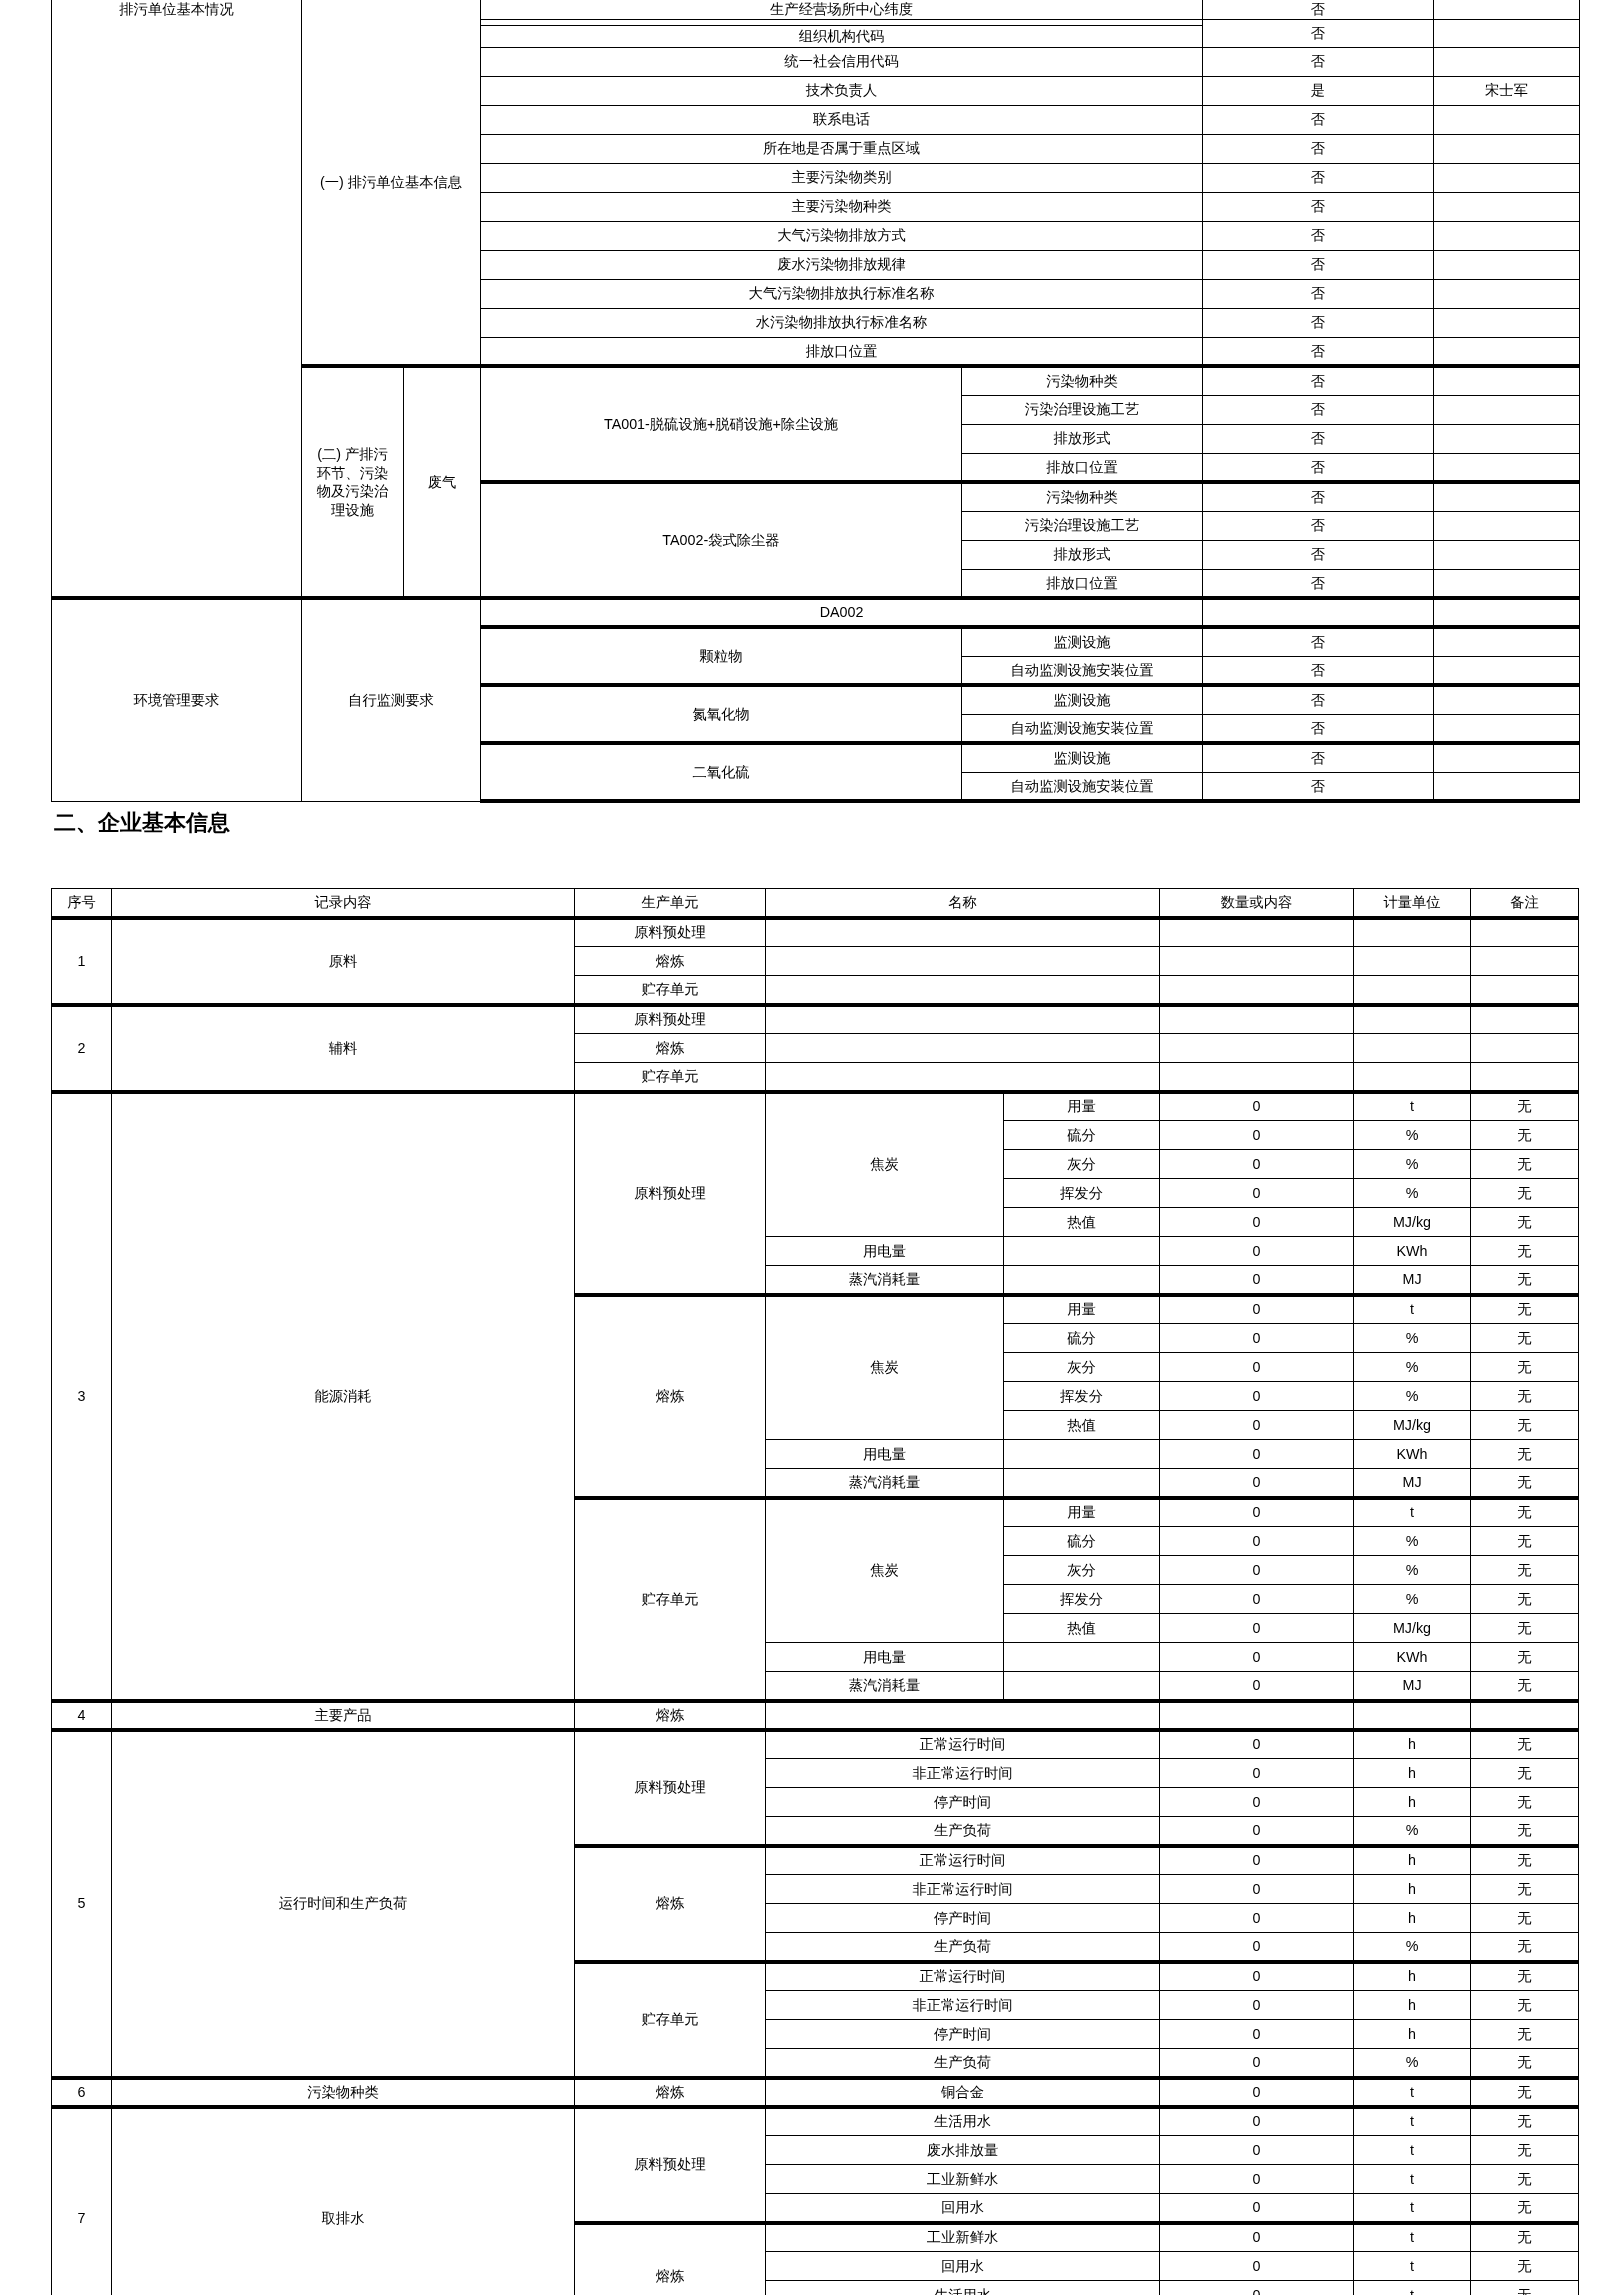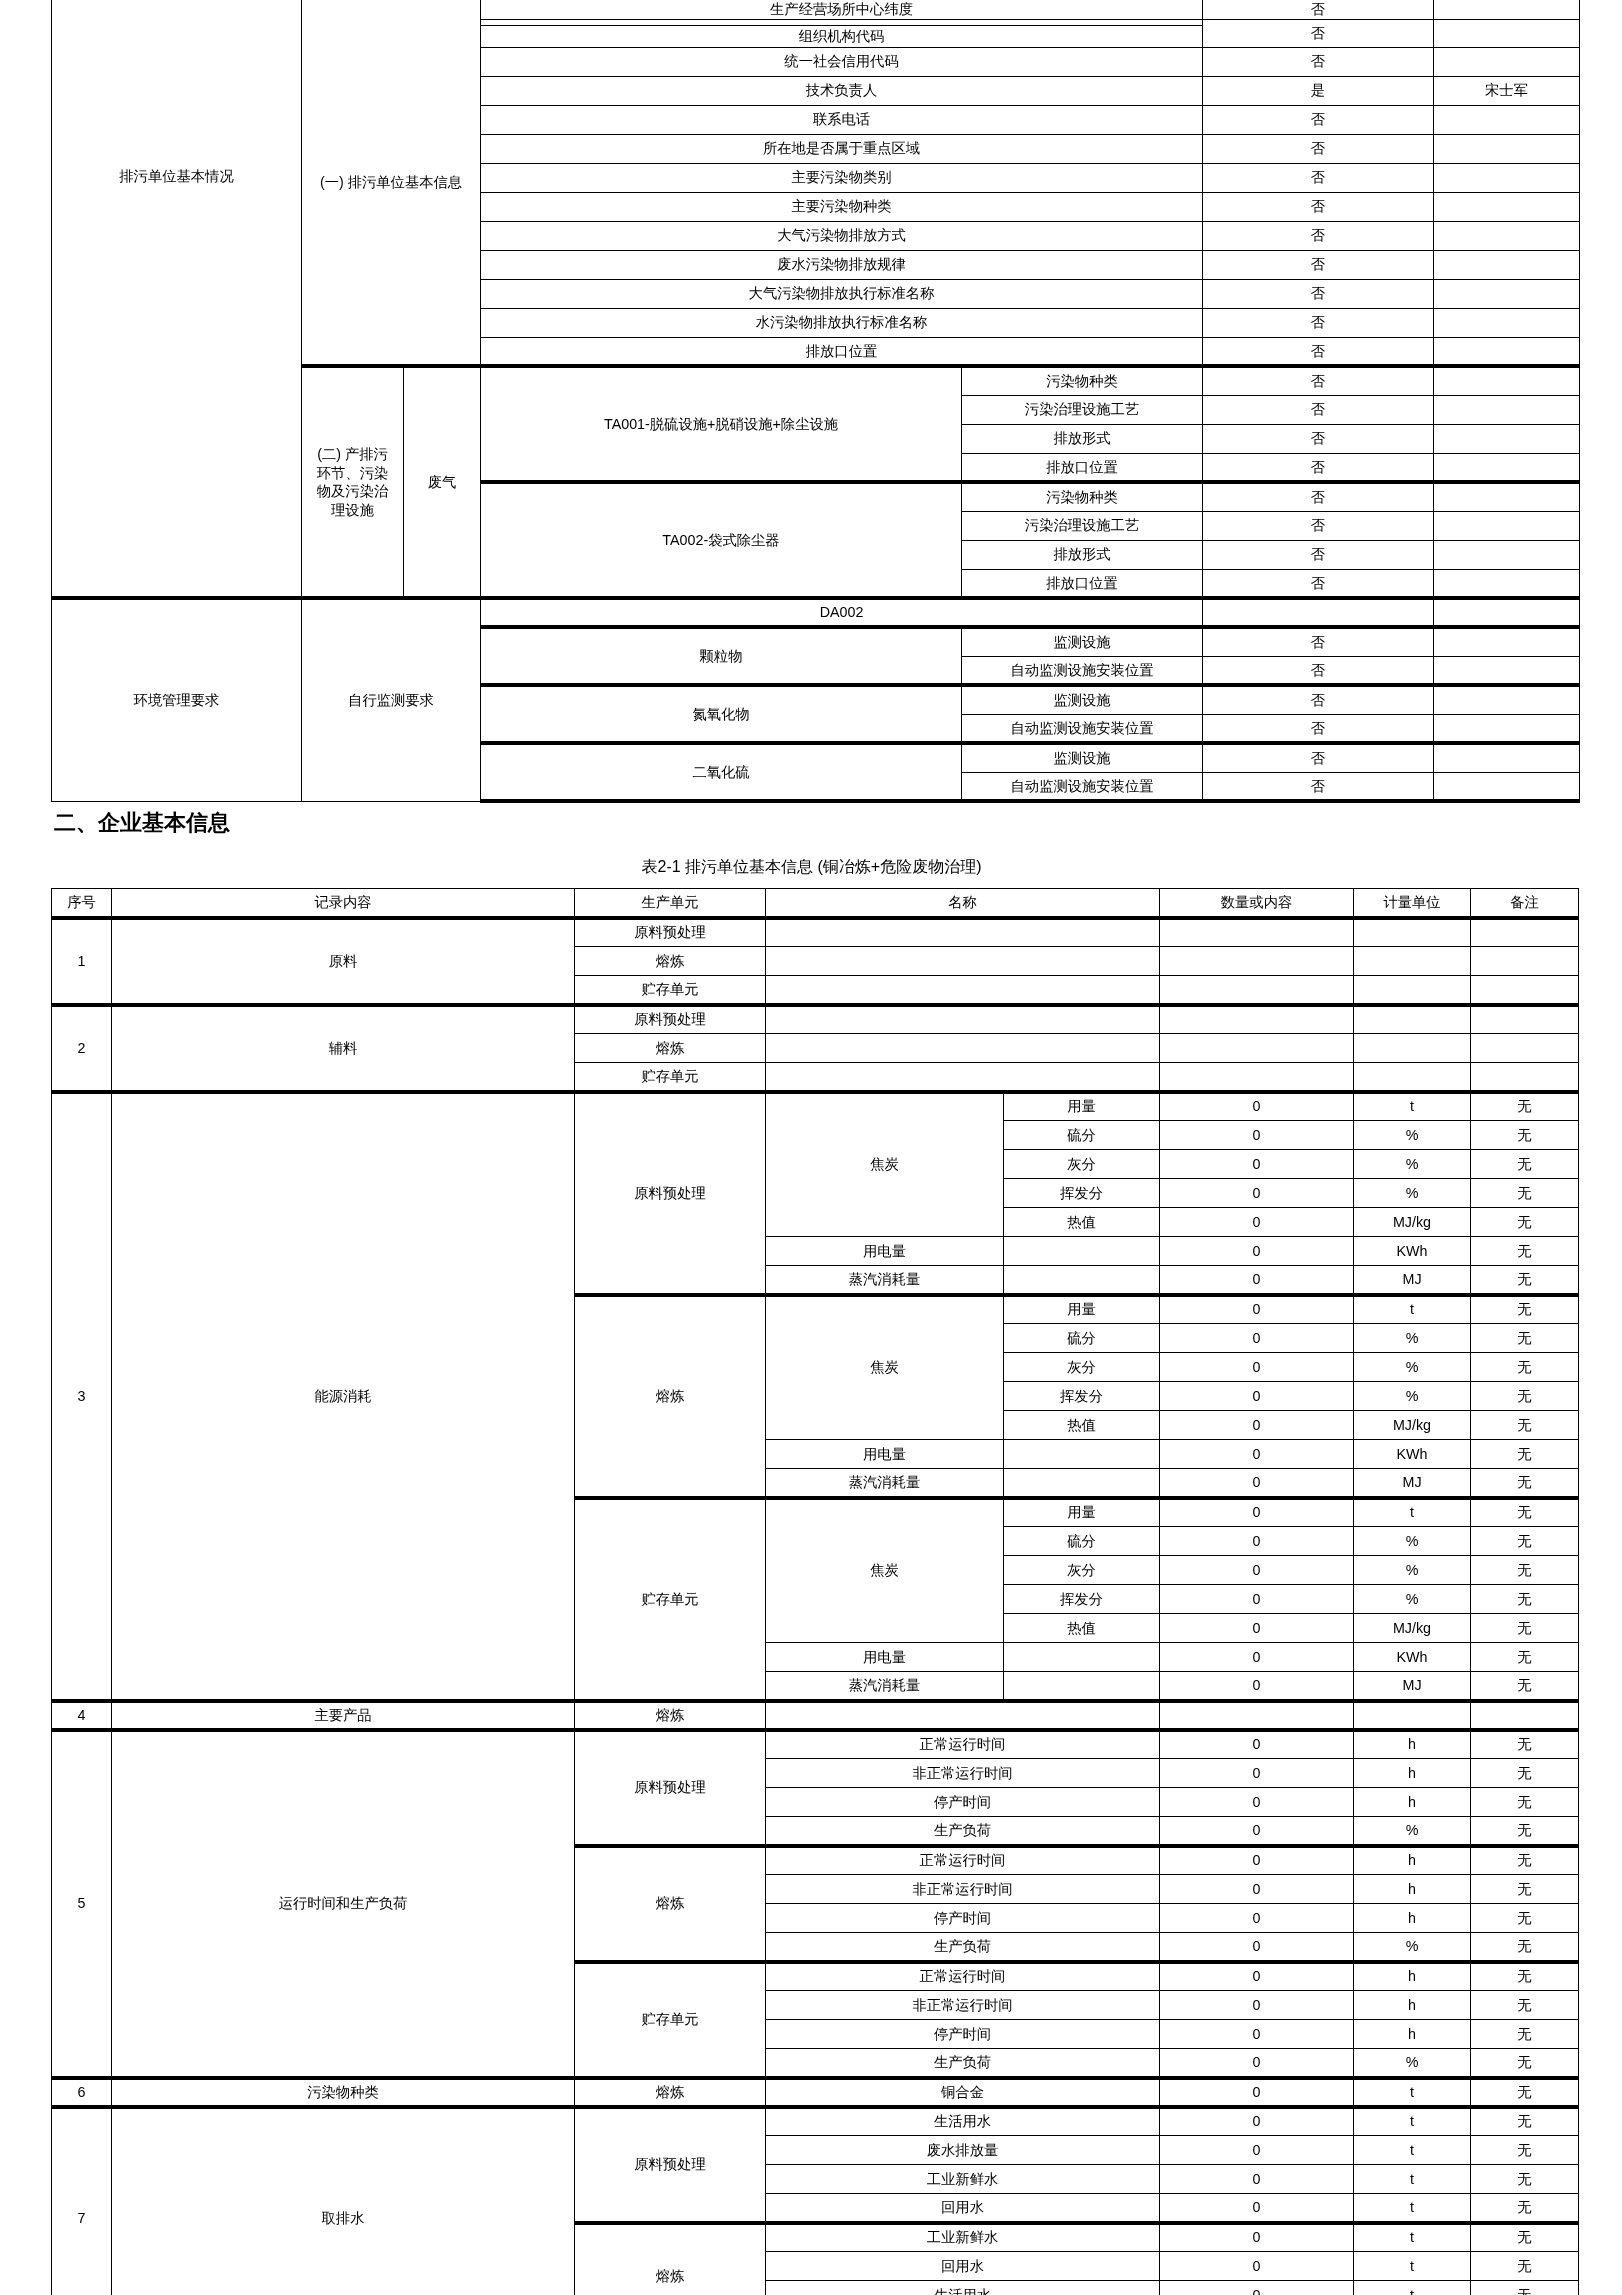--- a/index.html
+++ b/index.html
@@ -10,21 +10,21 @@
   td { border:1.9px solid #000; text-align:center; vertical-align:middle;
        font-size:14.3px; line-height:1.3; padding:0 2.8px; overflow:hidden;
        word-break:break-all; }
   tr { height:29px; }
   tr.bt > td { border-top-width:4.6px; }
   td.bb { border-bottom-width:4.6px; }
   tr.h40 { height:18.5px; } tr.h13 { height:6px; } tr.h47 { height:22px; }
   tr.h40s { height:18.5px; }
   td.nt { border-top:none; }
   td.cellA { vertical-align:top; }
-  td.cellA .push { padding-top:167px; }
+  td.cellA .push { }
   td.pad { padding:0 12px; }
   #t1 { left:51px; top:0; width:1526px; }
   #t2 { left:51px; top:888px; width:1526px; }
   #heading2 { position:absolute; left:54px; top:808px; font-size:22px; font-weight:bold;text-align:right; }
   #t2title  { position:absolute; left:0; top:857px; width:1623px; text-align:center; font-size:16px; }
 </style>
 </head>
 <body>
 
 <div id="page">
@@ -196,21 +196,20 @@
     </tr>
     <tr>
       <td class="bb">自动监测设施安装位置</td>
       <td class="bb">否</td>
       <td class="bb"></td>
     </tr>
   </tbody>
     </table>
 
   <div id="heading2">二、企业基本信息</div>
-  <div id="t2title">表2-1 排污单位基本信息 (铜冶炼+危险废物治理)</div>
 
   <table id="t2">
     <colgroup>
       <col style="width:60px">
         <col style="width:463px">
         <col style="width:191px">
       <col style="width:238px">
         <col style="width:156px">
         <col style="width:194px">
       <col style="width:117px">

